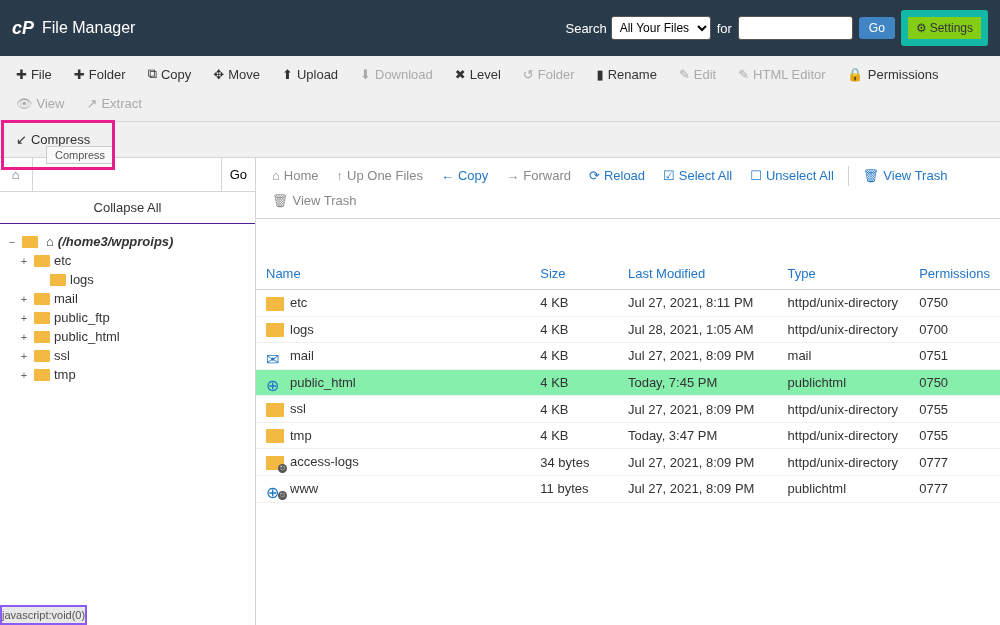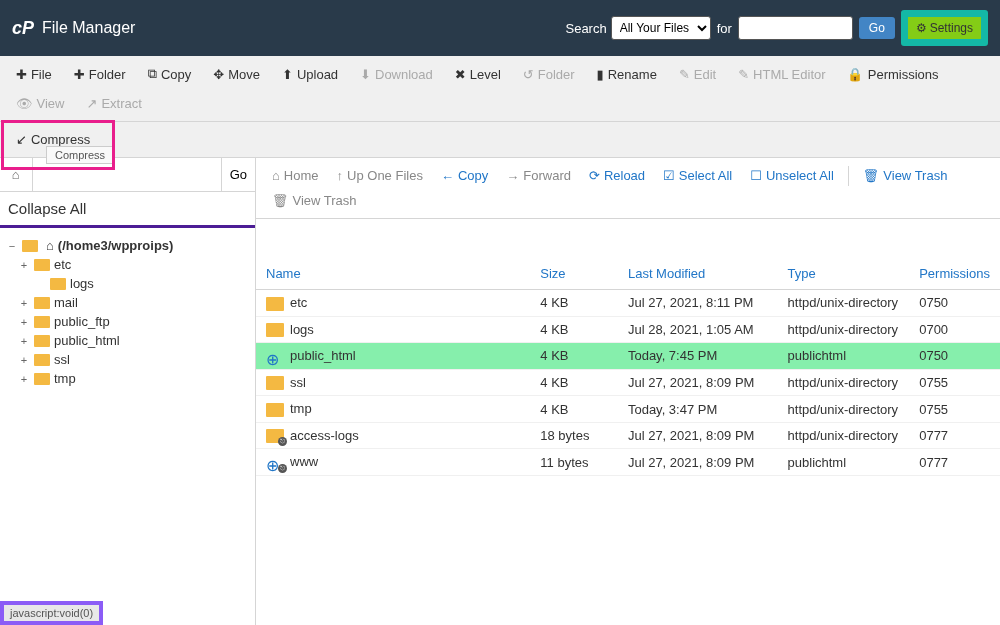--- a/index.html
+++ b/index.html
@@ -20,49 +20,49 @@
 .compress-row { background: #f0f0f0; border-bottom: 1px solid #d5d5d5; padding: 4px 6px; position: relative; }
 .compress-btn { background: transparent; border: none; padding: 6px 10px; font-size: 13px; color: #333; cursor: pointer; display: inline-flex; align-items: center; gap: 4px; }
 .highlight-box { position: absolute; border: 3px solid #e91e8c; top: -2px; left: 1px; width: 114px; height: 50px; pointer-events: none; z-index: 10; }
 .tooltip { position: absolute; top: 24px; left: 46px; background: #f9f9f9; border: 1px solid #ccc; padding: 2px 8px; font-size: 11px; color: #555; z-index: 5; }
 .content { display: flex; height: calc(100% - 120px); }
 .sidebar { width: 256px; border-right: 1px solid #d5d5d5; display: flex; flex-direction: column; }
 .path-row { display: flex; border-bottom: 1px solid #d5d5d5; height: 34px; }
 .home-icon-box { width: 36px; display: flex; align-items: center; justify-content: center; border-right: 1px solid #d5d5d5; color: #666; }
 .path-input { flex: 1; border: none; padding: 0 6px; font-size: 13px; outline: none; }
 .go-btn2 { width: 38px; border: none; border-left: 1px solid #d5d5d5; background: #fff; cursor: pointer; font-size: 13px; }
-.collapse-all { padding: 8px; border-bottom: 3px solid #4c1d95; cursor: pointer; font-size: 15px; }
+.collapse-all { text-align: center; padding: 8px; border-bottom: 1px solid #4c1d95; cursor: pointer; font-size: 13px; }
 .tree { padding: 8px 6px; font-size: 13px; overflow: auto; flex: 1; }
 .tree-row { display: flex; align-items: center; padding: 2px 0; cursor: pointer; white-space: nowrap; }
 .tree-indent-1 { padding-left: 12px; }
 .tree-indent-2 { padding-left: 28px; }
 .expander { width: 12px; text-align: center; color: #666; font-size: 11px; }
 .folder-icon { width: 16px; height: 12px; background: #f4b942; border-radius: 1px; margin: 0 4px; display: inline-block; position: relative; }
 .folder-open { background: #f4b942; }
 .home-small { color: #333; margin: 0 4px; }
 .tree-label { }
-.tree-label.bold { font-weight: bold; }
+.tree-label.bold { font-weight: bold; font-style: italic; }
 .main { flex: 1; display: flex; flex-direction: column; }
 .action-row { display: flex; gap: 2px; padding: 6px 8px; border-bottom: 1px solid #d5d5d5; align-items: center; flex-wrap: wrap; }
 .ar-btn { background: transparent; border: none; padding: 4px 8px; font-size: 13px; cursor: pointer; display: flex; align-items: center; gap: 4px; }
 .ar-btn.gray { color: #888; }
 .ar-btn.blue { color: #2176c7; }
 .ar-divider { width: 1px; height: 20px; background: #d5d5d5; margin: 0 4px; }
 .table-wrap { flex: 1; overflow: auto; }
 table { width: 100%; border-collapse: collapse; margin-top: 39px; }
 th { text-align: left; padding: 8px 10px; font-size: 13px; font-weight: normal; color: #2176c7; border-bottom: 1px solid #d5d5d5; cursor: pointer; background: #fff; }
 td { padding: 5px 10px; font-size: 13px; border-bottom: 1px solid #f0f0f0; }
 tr.selected td { background: #86efac; }
 .row-icon { width: 18px; height: 14px; display: inline-block; vertical-align: middle; margin-right: 6px; }
 .fi-folder { background: #f4b942; border-radius: 1px; }
 .fi-arrows { color: #27ae60; font-size: 14px; font-weight: bold; }
 .fi-globe { color: #2176c7; font-size: 16px; }
 .fi-link-folder { position: relative; }
 .fi-link-badge { position: absolute; bottom: -3px; right: -3px; background: #555; color: #fff; border-radius: 50%; width: 9px; height: 9px; font-size: 6px; display: flex; align-items: center; justify-content: center; }
-.status-bar { position: absolute; bottom: 0; left: 0; background: #e8e8e8; border: 4px solid #8b5cf6; padding: 2px 6px; font-size: 11px; color: #555; }
+.status-bar { position: absolute; bottom: 0; left: 0; background: #e8e8e8; border: 2px solid #8b5cf6; padding: 2px 0; font-size: 11px; color: #555; }
 </style>
 </head>
 <body>
 
 <div class="header">
   <span class="logo">cP</span>
   <span class="title">File Manager</span>
   <span class="spacer"></span>
   <span class="search-label">Search</span>
   <select>
@@ -254,20 +254,27 @@
               <td>httpd/unix-directory</td>
               <td>0750</td>
             </tr>
             <tr>
               <td><span class="row-icon fi-folder"></span><span>logs</span></td>
               <td>4 KB</td>
               <td>Jul 28, 2021, 1:05 AM</td>
               <td>httpd/unix-directory</td>
               <td>0700</td>
             </tr>
+            <tr>
+              <td><span class="row-icon" style="color:#2176c7;font-size:16px">✉</span><span>mail</span></td>
+              <td>4 KB</td>
+              <td>Jul 27, 2021, 8:09 PM</td>
+              <td>mail</td>
+              <td>0751</td>
+            </tr>
             <tr class="selected">
               <td><span class="row-icon fi-globe">⊕</span><span>public_html</span></td>
               <td>4 KB</td>
               <td>Today, 7:45 PM</td>
               <td>publichtml</td>
               <td>0750</td>
             </tr>
             <tr>
               <td><span class="row-icon fi-folder"></span><span>ssl</span></td>
               <td>4 KB</td>
@@ -277,21 +284,21 @@
             </tr>
             <tr>
               <td><span class="row-icon fi-folder"></span><span>tmp</span></td>
               <td>4 KB</td>
               <td>Today, 3:47 PM</td>
               <td>httpd/unix-directory</td>
               <td>0755</td>
             </tr>
             <tr>
               <td><span class="row-icon fi-folder fi-link-folder"><span class="fi-link-badge">⎋</span></span><span>access-logs</span></td>
-              <td>18 bytes</td>
+              <td>34 bytes</td>
               <td>Jul 27, 2021, 8:09 PM</td>
               <td>httpd/unix-directory</td>
               <td>0777</td>
             </tr>
             <tr>
               <td><span class="row-icon fi-globe fi-link-folder">⊕<span class="fi-link-badge">⎋</span></span><span>www</span></td>
               <td>11 bytes</td>
               <td>Jul 27, 2021, 8:09 PM</td>
               <td>publichtml</td>
               <td>0777</td>

